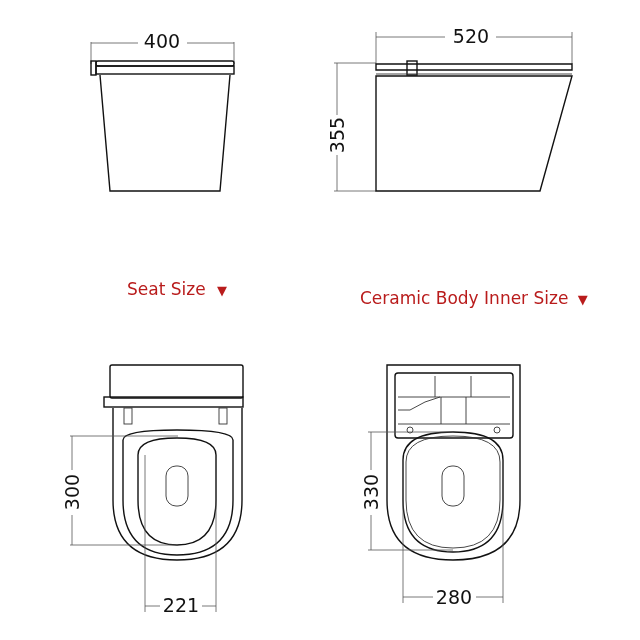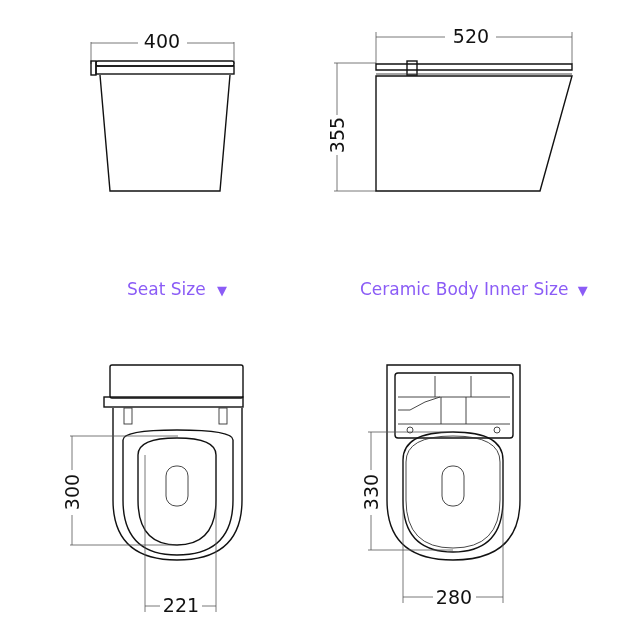--- a/index.html
+++ b/index.html
@@ -1,19 +1,19 @@
 <!DOCTYPE html>
 <html><head>
 <meta charset="utf-8">
 <style>
   html,body{margin:0;padding:0;background:#ffffff;}
   body{width:640px;height:640px;position:relative;overflow:hidden;font-family:"DejaVu Sans","Liberation Sans",sans-serif;}
   svg{position:absolute;left:0;top:0;}
   .dim{font-size:19px;fill:#111;}
-  .lbl{position:absolute;font-size:17px;color:#8b5cf6;white-space:nowrap;}
+  .lbl{position:absolute;font-size:17px;color:#b91c1c;white-space:nowrap;}
   .ln{stroke:#111;fill:none;stroke-width:1.4;}
   .thin{stroke:#333;fill:none;stroke-width:0.9;}
   .dl{stroke:#555;fill:none;stroke-width:0.8;}
 </style>
 </head>
 <body>
 
 <svg width="640" height="640" viewBox="0 0 640 640">
   <defs>
     <marker id="ar" markerWidth="8" markerHeight="8" refX="7" refY="4" orient="auto">
@@ -96,16 +96,16 @@
     <line class="dl" x1="403" y1="597" x2="433" y2="597"></line>
     <line class="dl" x1="476" y1="597" x2="503" y2="597"></line>
     <text class="dim" x="454" y="604" text-anchor="middle">280</text>
   </g>
 </svg>
 
 <div class="lbl" style="left:127px;top:279px;">
   <span>Seat Size</span>
   <span style="font-size:13px;margin-left:6px;">▼</span>
 </div>
-<div class="lbl" style="left:360px;top:279px;">
+<div class="lbl" style="left:360px;top:288px;">
   <span>Ceramic Body Inner Size</span>
   <span style="font-size:13px;margin-left:4px;">▼</span>
 </div>
 
 </body></html>

